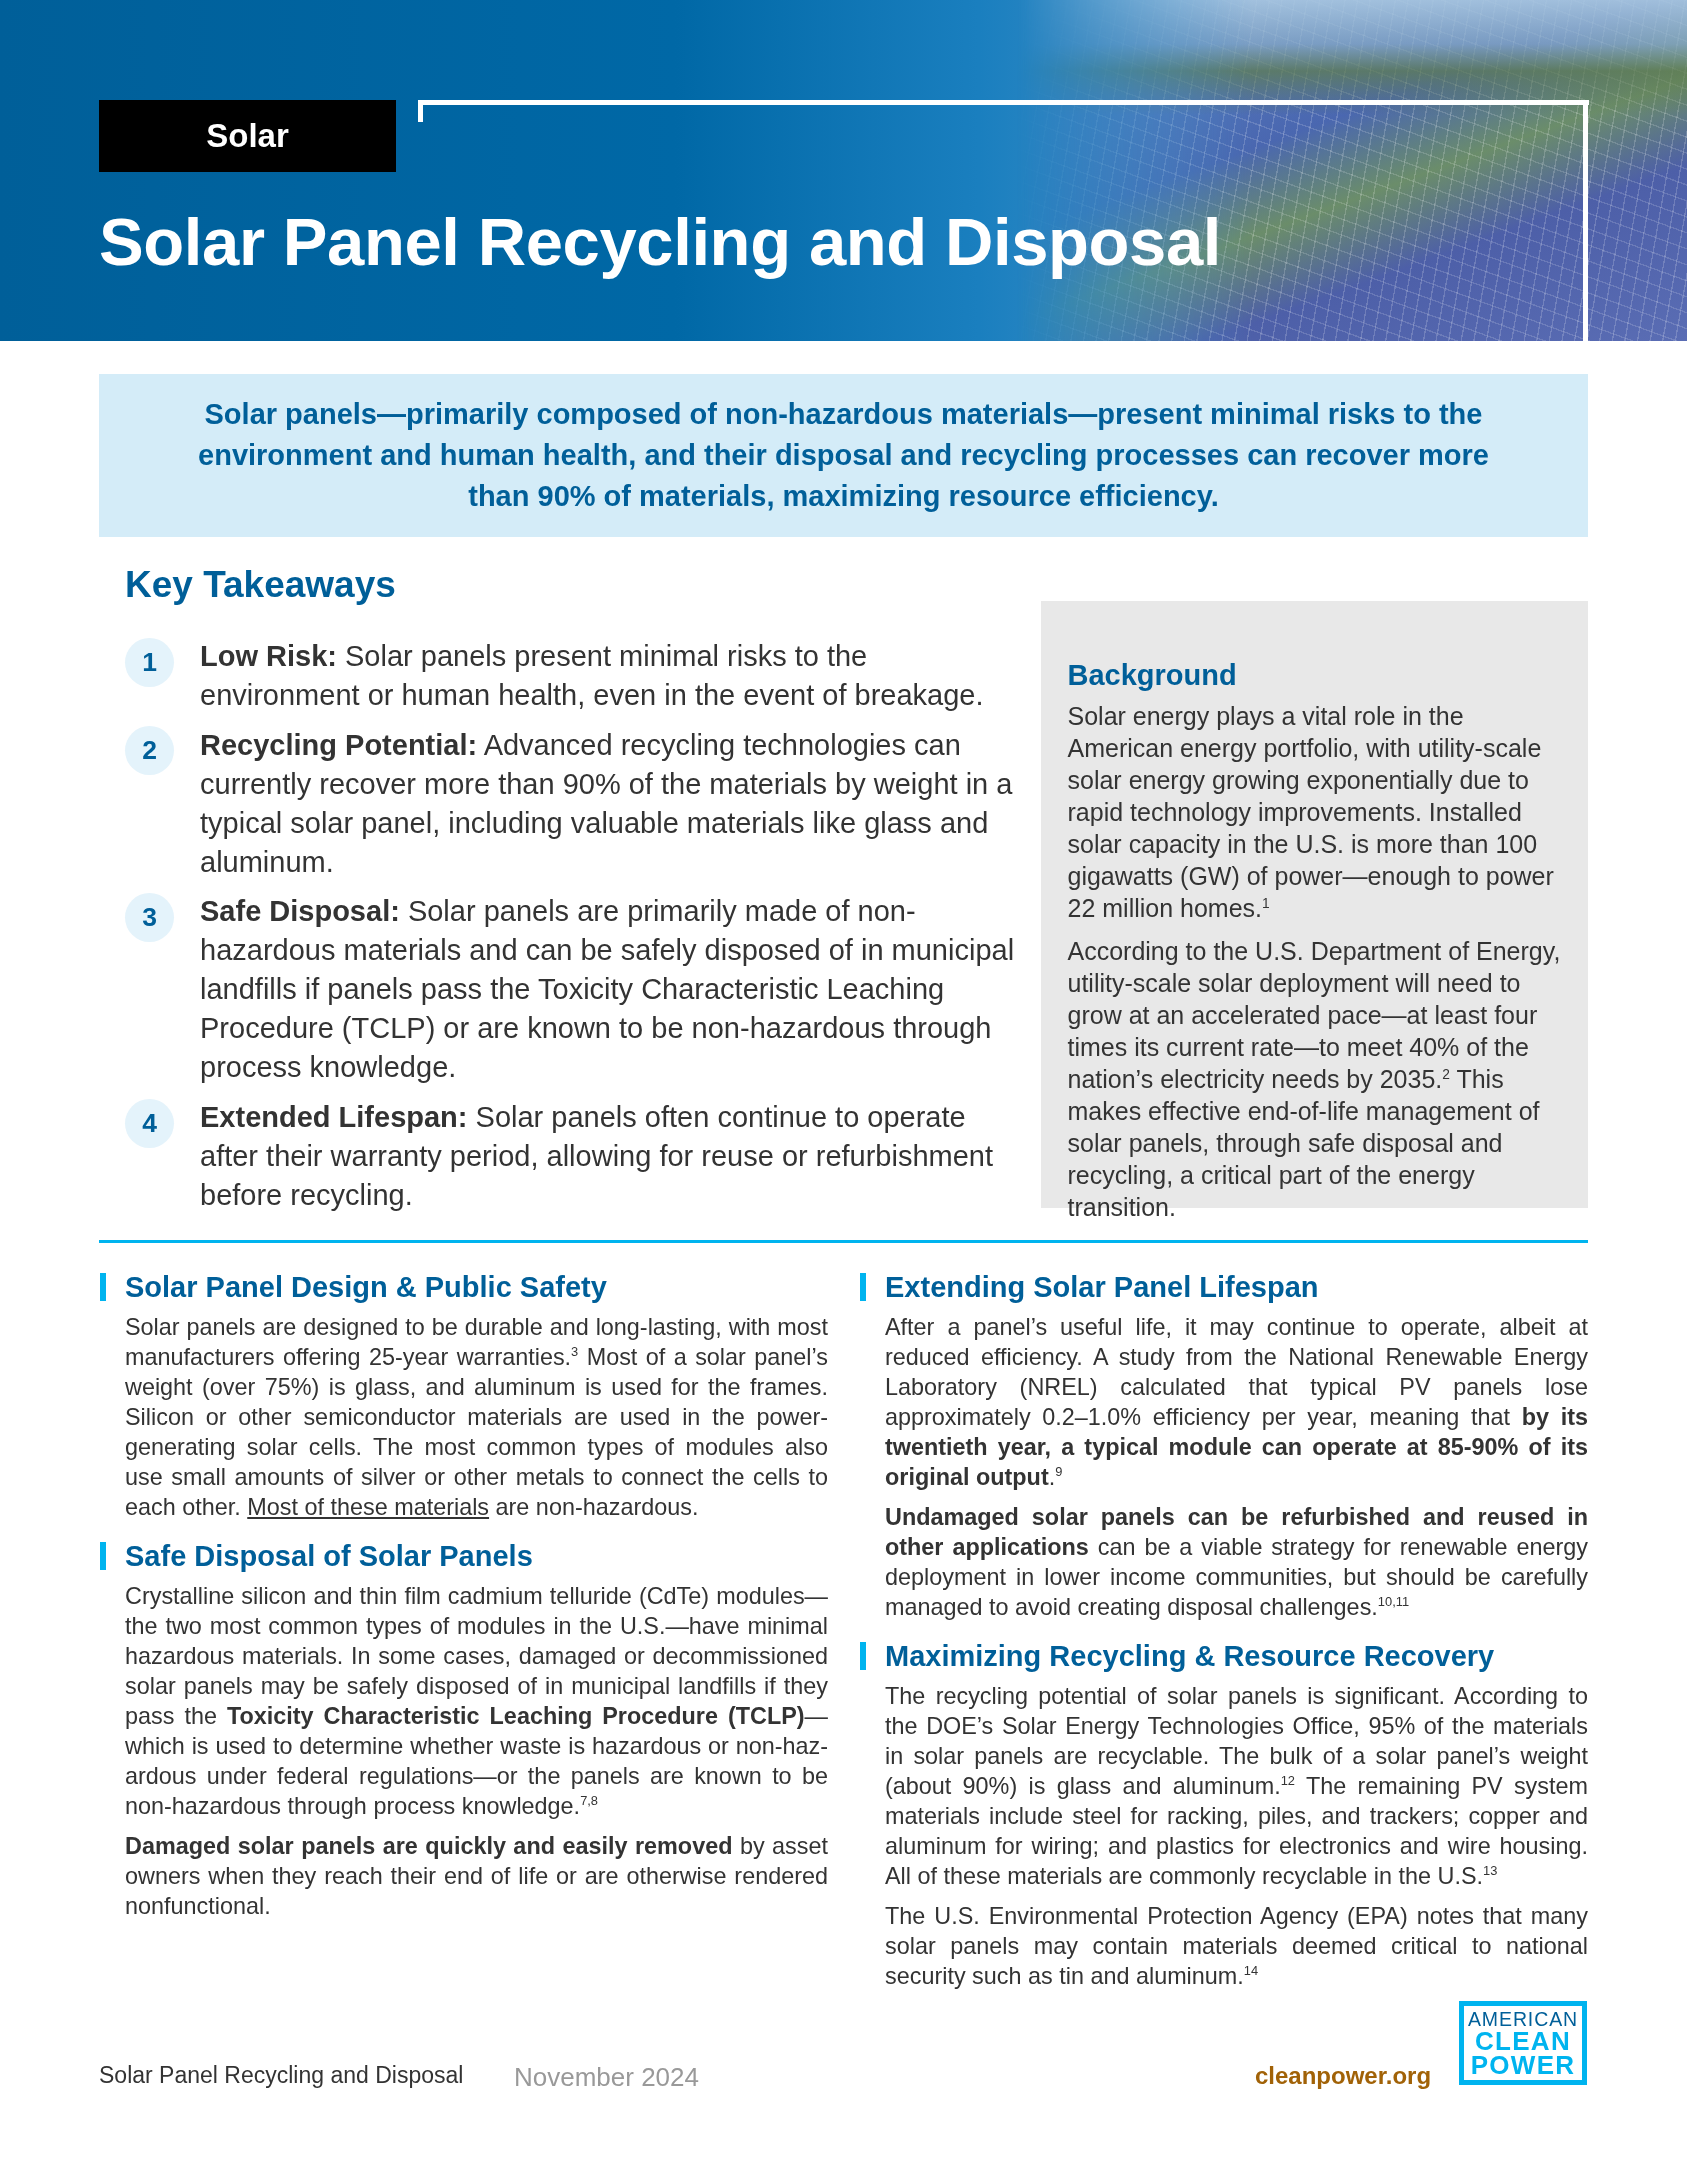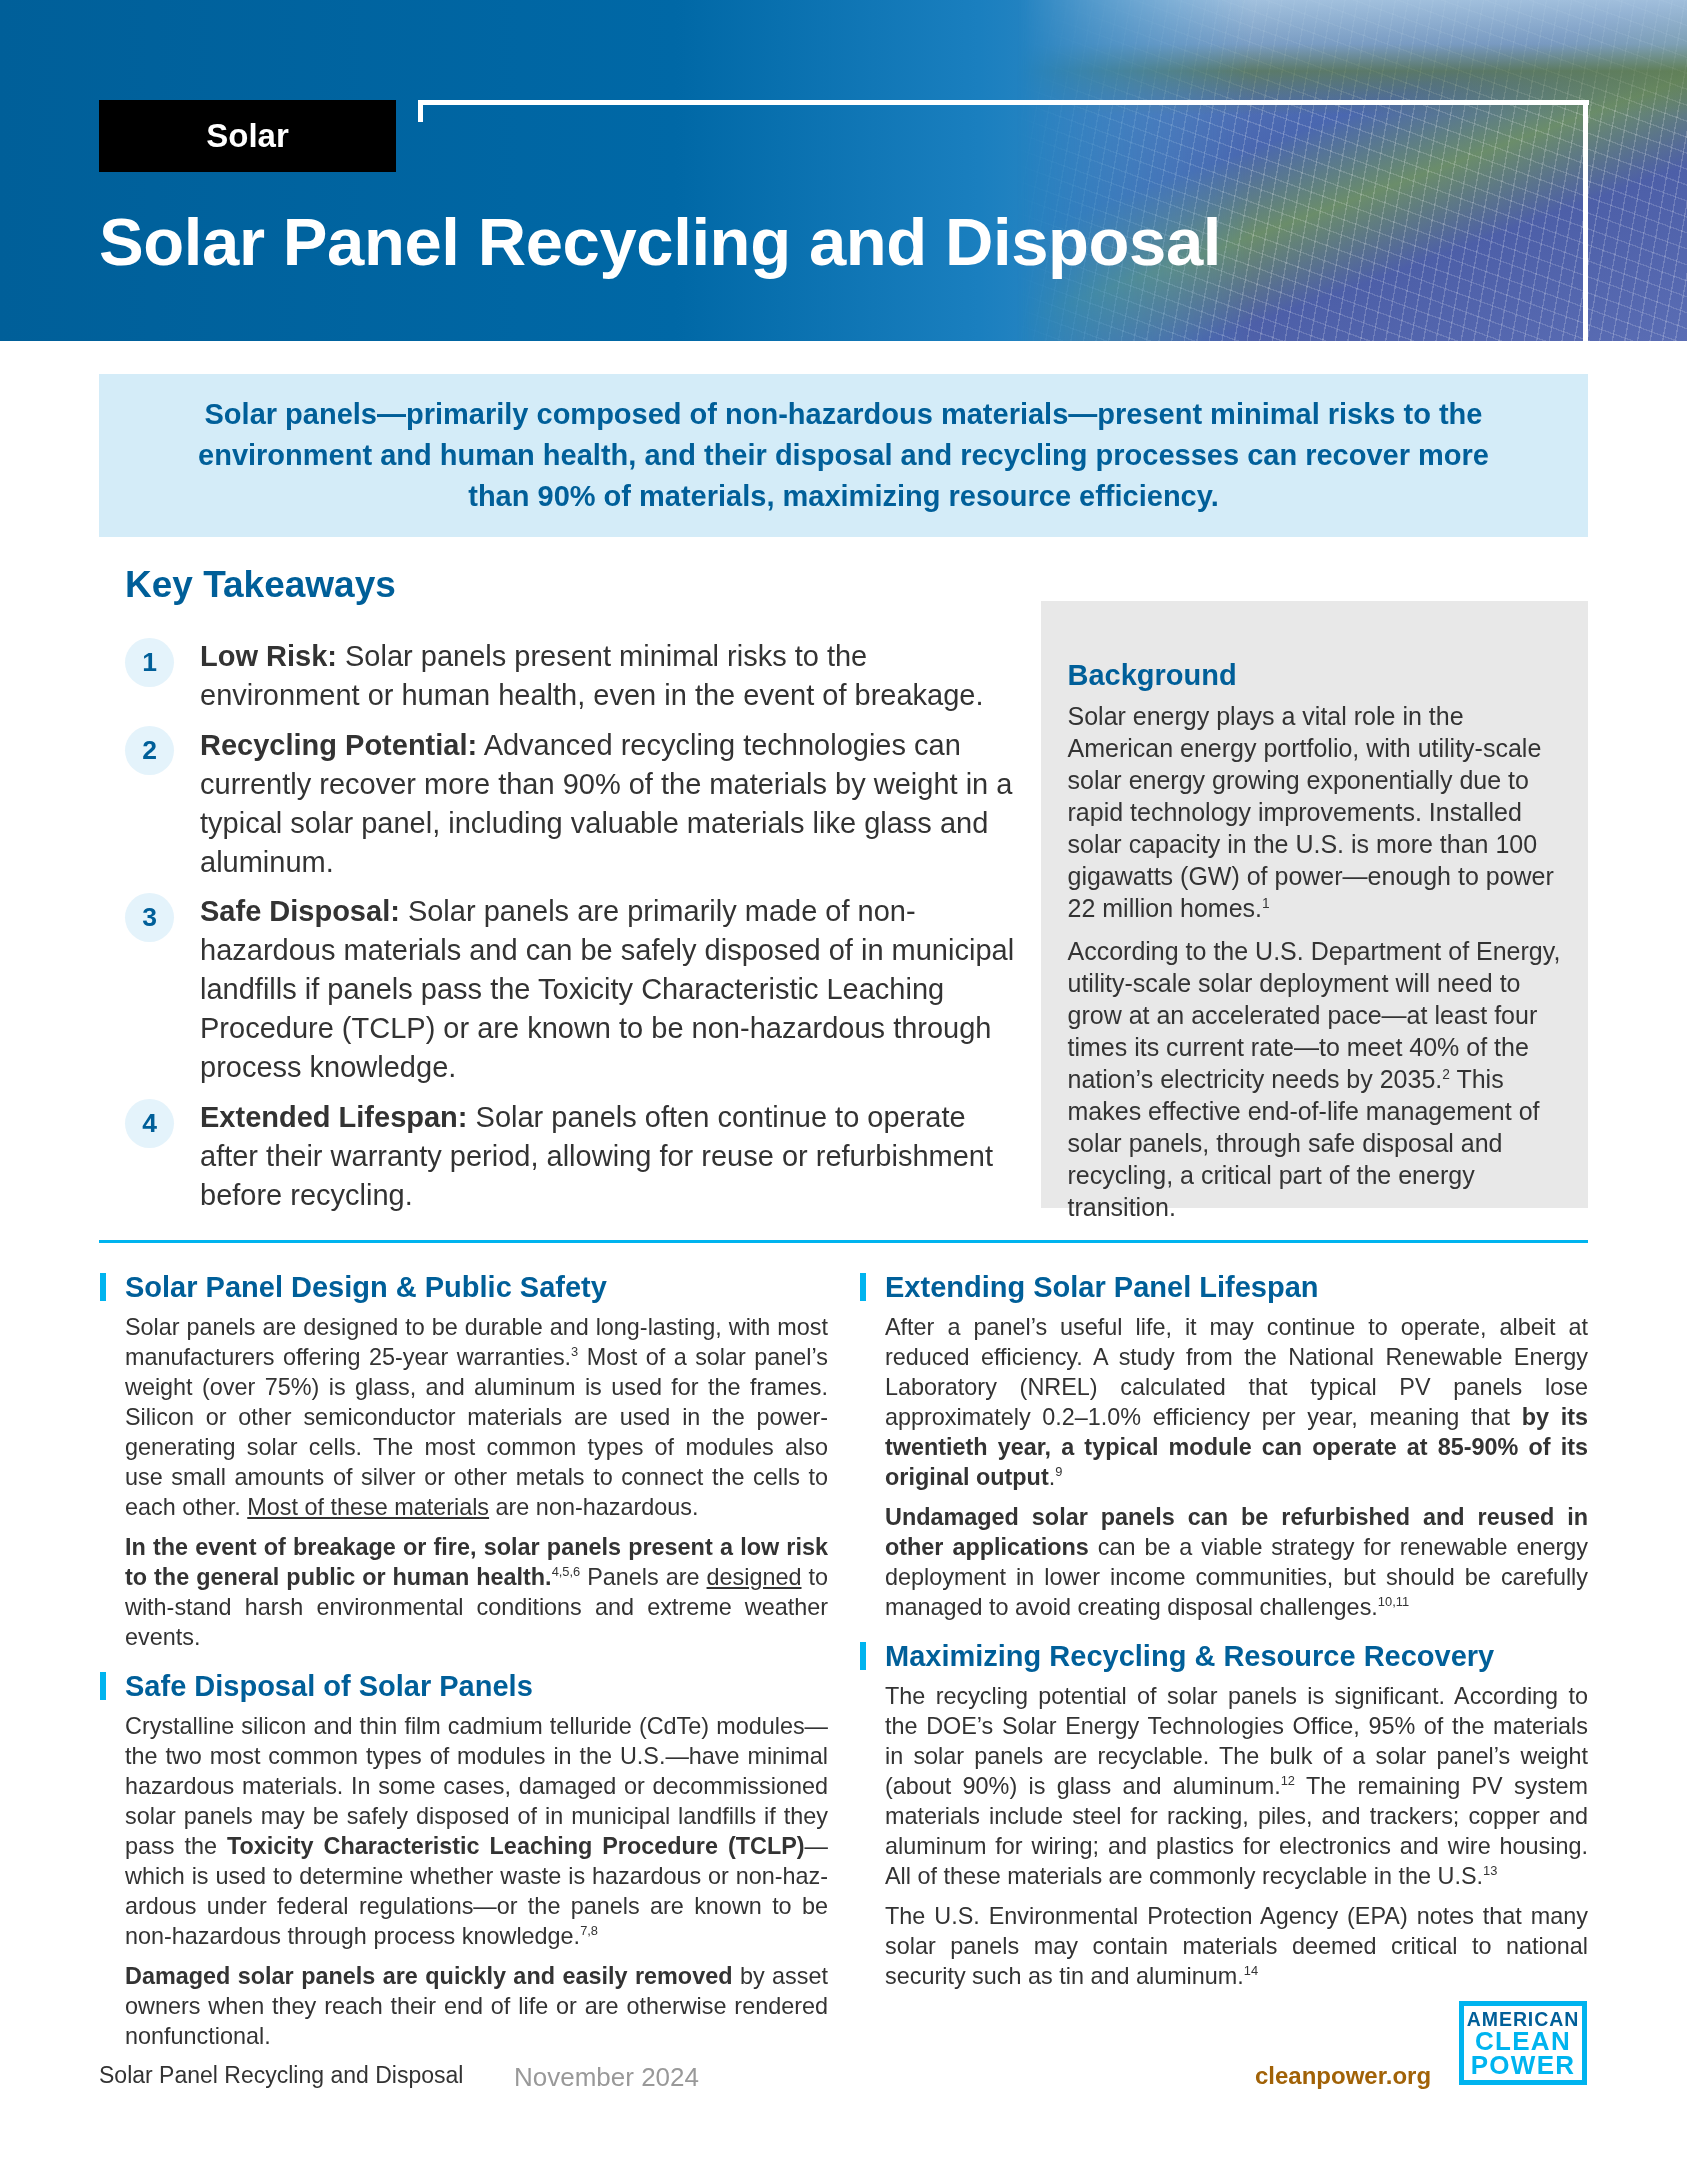--- a/index.html
+++ b/index.html
@@ -51,21 +51,21 @@
   .para { font-size: 23.4px; line-height: 30px; color: #333; margin: 0 0 9.7px 0; text-align: justify; }
   .para b { color: #333; }
   .u { text-decoration: underline; }
   .sec-gap { height: 6.2px; }
 
   
   .footer-title { left: 99px; top: 2062px; font-size: 23px; color: #333; }
   .footer-date { left: 514px; top: 2062px; font-size: 26px; color: #999; }
   .footer-url { left: 1255px; top: 2062px; font-size: 24px; font-weight: bold; color: #a16207; }
   .logo { left: 1459px; top: 2001px; width: 128px; height: 84px; border: 5.7px solid #00b4ef; box-sizing: border-box; display: flex; flex-direction: column; align-items: center; justify-content: center; background: #fff; }
-  .logo .l1 { font-size: 19.5px; font-weight: bold; color: #005f99; letter-spacing: 0.9px; line-height: 20.3px; }
+  .logo .l1 { font-size: 19.5px; font-weight: normal; color: #005f99; letter-spacing: 0.9px; line-height: 20.3px; }
   .logo .l2 { font-size: 26px; font-weight: bold; color: #00b4ef; letter-spacing: 1.3px; line-height: 24px; }
 </style>
 </head>
 <body>
 
 <div class="abs header"></div>
 <div class="abs header-photo"></div>
 <div class="abs tag">Solar</div>
 <div class="abs frame-top"></div>
 <div class="abs frame-left"></div>
@@ -100,21 +100,20 @@
   <div class="bg-heading">Background</div>
   <p class="bg-para"><span>Solar energy plays a vital role in the American energy portfolio, with utility-scale solar energy growing exponentially due to rapid technology improvements. Installed solar capacity in the U.S. is more than 100 gigawatts (GW) of power—enough to power 22 million homes.</span><sup>1</sup></p>
   <p class="bg-para"><span>According to the U.S. Department of Energy, utility-scale solar deployment will need to grow at an accelerated pace—at least four times its current rate—to meet 40% of the nation’s electricity needs by 2035.</span><sup>2</sup><span> This makes effective end-of-life management of solar panels, through safe disposal and recycling, a critical part of the energy transition.</span></p>
 </div>
 
 <div class="abs divider"></div>
 
 <div class="abs col col-left">
   <h2 class="sec-head">Solar Panel Design &amp; Public Safety</h2>
   <p class="para"><span>Solar panels are designed to be durable and long-lasting, with most manufacturers offering 25-year warranties.</span><sup>3</sup><span> Most of a solar panel’s weight (over 75%) is glass, and aluminum is used for the frames. Silicon or other semiconductor materials are used in the power-generating solar cells. The most common types of modules also use small amounts of silver or other metals to connect the cells to each other. </span><a class="u">Most of these materials</a><span> are non-hazardous.</span></p>
-  <p class="para"><b>In the event of breakage or fire, solar panels present a low risk to the general public or human health.</b><sup>4,5,6</sup><span> Panels are </span><a class="u">designed</a><span> to with-stand harsh environmental conditions and extreme weather events.</span></p>
   <div class="sec-gap"></div>
   <h2 class="sec-head">Safe Disposal of Solar Panels</h2>
   <p class="para"><span>Crystalline silicon and thin film cadmium telluride (CdTe) modules—the two most common types of modules in the U.S.—have minimal hazardous materials. In some cases, damaged or decommissioned solar panels may be safely disposed of in municipal landfills if they pass the </span><b>Toxicity Characteristic Leaching Procedure (TCLP)</b><span>—which is used to determine whether waste is hazardous or non-haz-ardous under federal regulations—or the panels are known to be non-hazardous through process knowledge.</span><sup>7,8</sup></p>
   <p class="para"><b>Damaged solar panels are quickly and easily removed</b><span> by asset owners when they reach their end of life or are otherwise rendered nonfunctional.</span></p>
 </div>
 
 <div class="abs col col-right">
   <h2 class="sec-head">Extending Solar Panel Lifespan</h2>
   <p class="para"><span>After a panel’s useful life, it may continue to operate, albeit at reduced efficiency. A study from the National Renewable Energy Laboratory (NREL) calculated that typical PV panels lose approximately 0.2–1.0% efficiency per year, meaning that </span><b>by its twentieth year, a typical module can operate at 85-90% of its original output</b><span>.</span><sup>9</sup></p>
   <p class="para"><b>Undamaged solar panels can be refurbished and reused in other applications</b><span> can be a viable strategy for renewable energy deployment in lower income communities, but should be carefully managed to avoid creating disposal challenges.</span><sup>10,11</sup></p>

